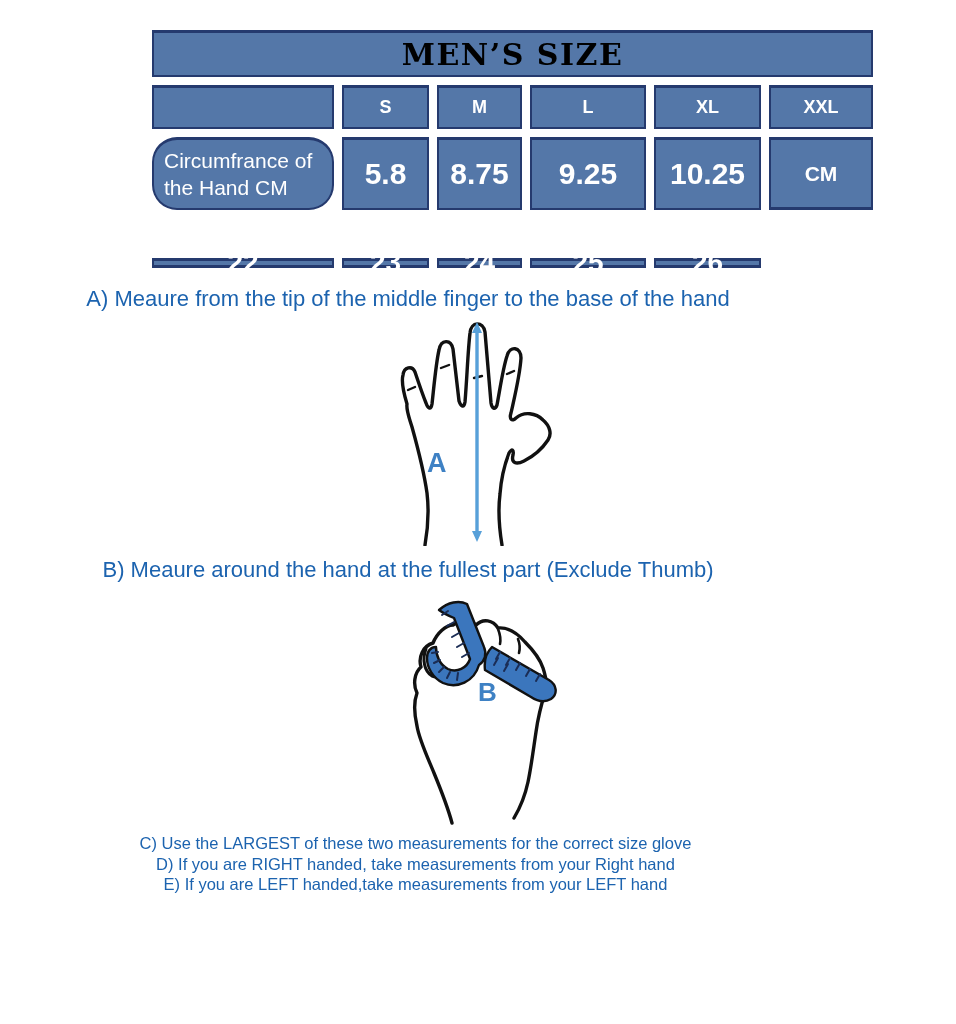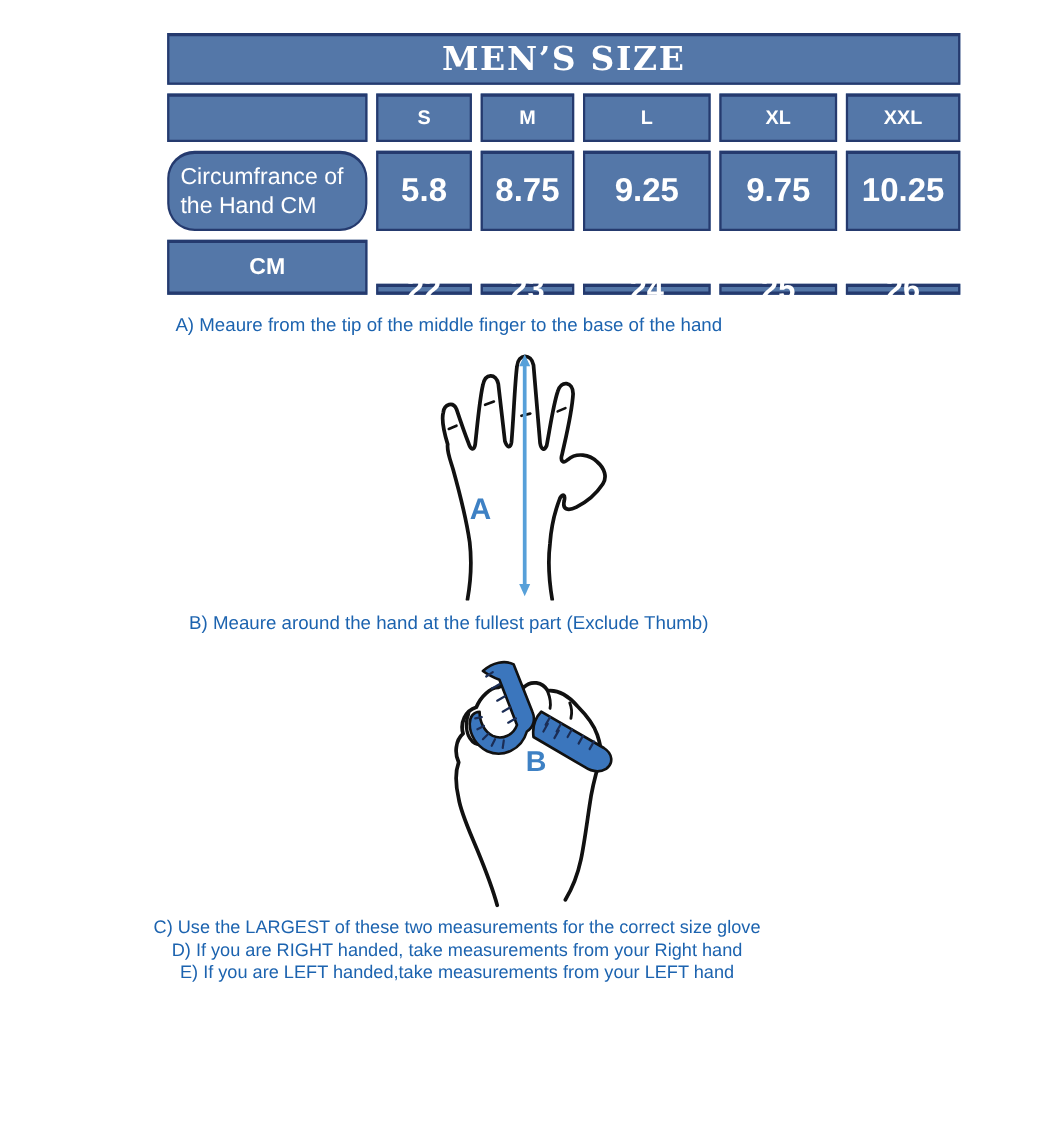--- a/index.html
+++ b/index.html
@@ -5,21 +5,21 @@
   html,body { margin:0; padding:0; }
   body {
     width:956px; height:1024px; background:#ffffff;
     font-family:"Liberation Sans", sans-serif;
     position:relative; overflow:hidden;
   }
   .size-table { position:absolute; left:152px; top:30px; width:721px; }
   .tbl-title {
     box-sizing:border-box; height:47px; margin-bottom:8px;
     background:#5477A8; border:2px solid #253A6E; border-top-width:3px;
-    color:#ffffff; display:flex; align-items:center; justify-content:center;
+    color:#000000; display:flex; align-items:center; justify-content:center;
     font-family:"DejaVu Serif", serif; font-weight:800; font-size:30px; letter-spacing:1.5px;
   }
   .tbl-grid {
     display:grid;
     grid-template-columns:182px 87px 85px 116px 107px 104px;
     grid-template-rows:44px 73px 50px;
     gap:8px;
   }
   .cell {
     box-sizing:border-box; background:#5477A8;
@@ -31,21 +31,21 @@
   .cell.hdr  { font-weight:bold; font-size:18px; }
   .cell.num-lg { font-weight:bold; font-size:30px; }
   .cell.num-md { font-weight:bold; font-size:28px;margin-top:40px; }
   .cell.lbl  {
     font-size:21px; line-height:1.3; justify-content:flex-start;
     text-align:left; padding:0 10px;border-radius:25px;
   }
   .cell.lbl-cm { font-size:21px; }
   .caption {
     position:absolute; left:0; width:816px; text-align:center;
-    color:#1C63AF; font-size:17px;
+    color:#1C63AF; font-size:22px;
   }
   .cap-a { top:286px; }
   .cap-b { top:557px; }
   .notes {
     position:absolute; top:833px; left:0; width:831px; text-align:center;
     color:#1C63AF; font-size:16.5px; line-height:20.5px;
   }
   .fig { position:absolute; }
   .fig-a { left:383px; top:314px; }
   .fig-b { left:390px; top:589px; }
@@ -61,21 +61,20 @@
     <div class="cell hdr">S</div>
     <div class="cell hdr">M</div>
     <div class="cell hdr">L</div>
     <div class="cell hdr">XL</div>
     <div class="cell hdr">XXL</div>
 
     <div class="cell lbl">Circumfrance of the Hand CM</div>
     <div class="cell num-lg">5.8</div>
     <div class="cell num-lg">8.75</div>
     <div class="cell num-lg">9.25</div>
-    <div class="cell num-lg">9.75</div>
     <div class="cell num-lg">10.25</div>
 
     <div class="cell lbl-cm last">CM</div>
     <div class="cell num-md last">22</div>
     <div class="cell num-md last">23</div>
     <div class="cell num-md last">24</div>
     <div class="cell num-md last">25</div>
     <div class="cell num-md last">26</div>
   </div>
 </div>

